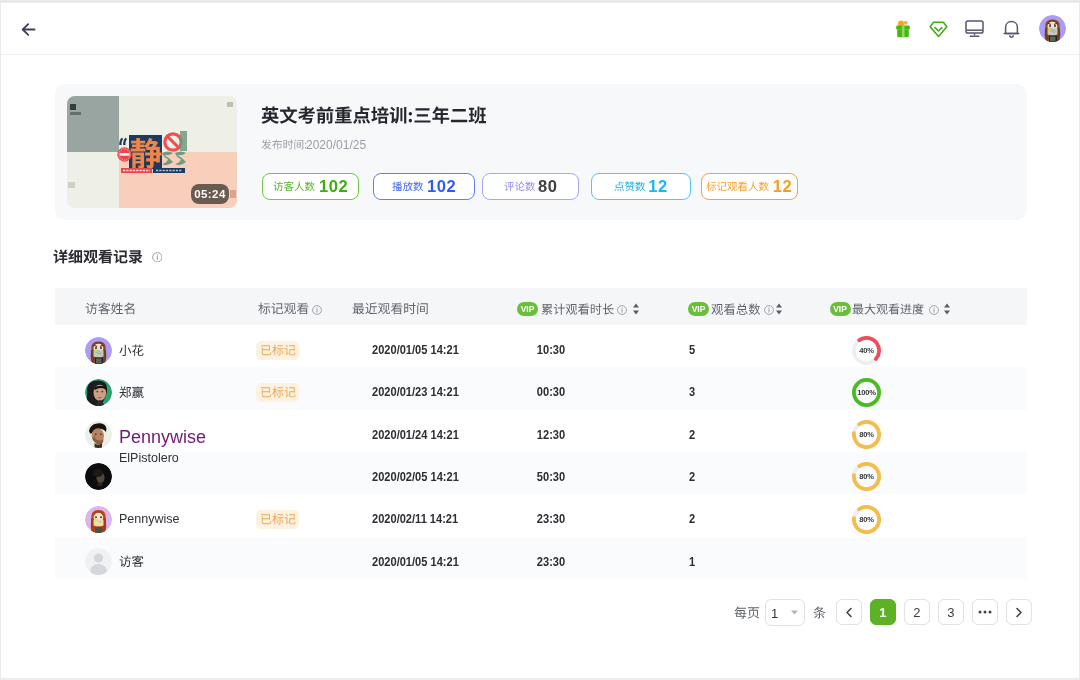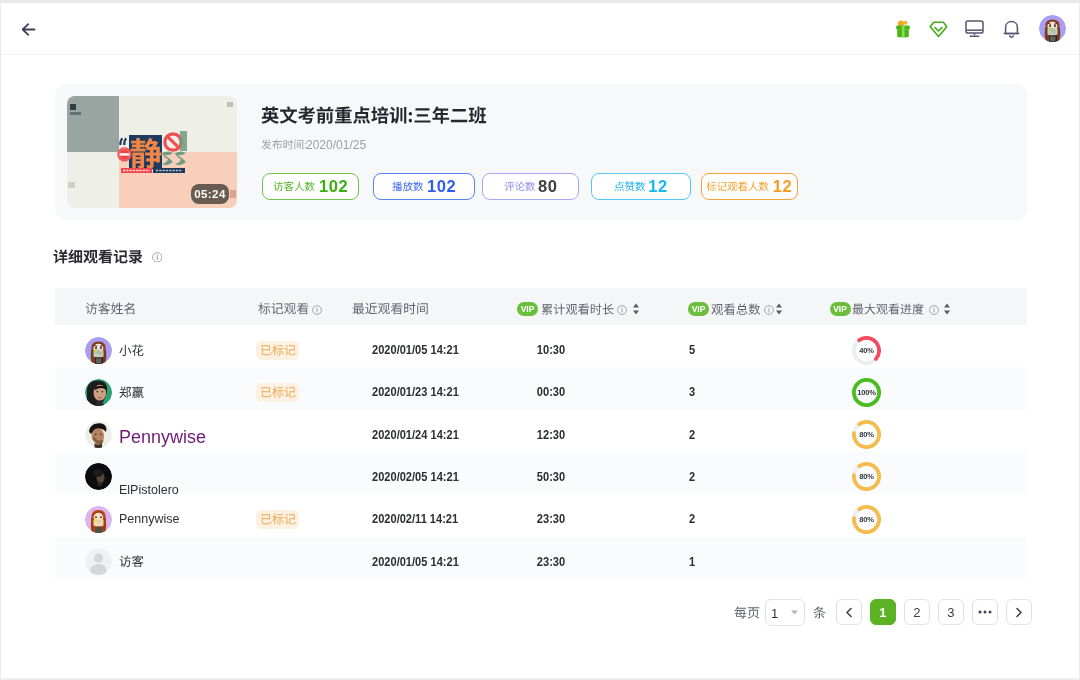--- a/index.html
+++ b/index.html
@@ -302,21 +302,21 @@
         <circle cx="13.5" cy="13.5" r="13.5"></circle>
       </clipPath>
     </defs>
     <g clip-path="url(#ae463.4)">
       <circle cx="13.5" cy="13.5" r="13.5" fill="#0c0c0e"></circle>
 <ellipse cx="15.5" cy="14.5" rx="4" ry="5.5" fill="#564638"></ellipse>
 <ellipse cx="13" cy="10" rx="5" ry="4" fill="#1d1a18"></ellipse>
 <path d="M13 19 Q16 21 18 19 L17 23 Q14 24 12 22 Z" fill="#2a241f"></path>
 </g>
   </svg>
-<div class="abs" style="left:119px;top:483px;font-size:12.5px;color:#2f3138">ElPistolero</div>
+<div class="abs" style="left:119px;top:451px;font-size:12.5px;color:#2f3138">ElPistolero</div>
 <div class="abs" style="left:372px;top:468.9px;font-size:13.5px;font-weight:bold;color:#2c2e34;transform:scaleX(.82);transform-origin:0 0;white-space:nowrap">2020/02/05 14:21</div>
 <div class="abs" style="left:511px;top:468.9px;width:80px;text-align:center;font-size:13.5px;font-weight:bold;color:#2c2e34;transform:scaleX(.82)">50:30</div>
 <div class="abs" style="left:652px;top:468.9px;width:80px;text-align:center;font-size:13.5px;font-weight:bold;color:#2c2e34;transform:scaleX(.82)">2</div>
 <svg class="abs" style="left:852.0px;top:462.4px" width="29" height="29" viewBox="0 0 29 29">
     <circle cx="14.5" cy="14.5" r="12.6" fill="none" stroke="#eceef1" stroke-width="3.8"></circle>
     <circle cx="14.5" cy="14.5" r="12.6" fill="none" stroke="#f5bc4c" stroke-width="3.8" stroke-dasharray="68.08 79.17" transform="rotate(-125 14.5 14.5)" stroke-linecap="round"></circle>
     <text x="14.5" y="17" text-anchor="middle" font-family="Liberation Sans" font-size="7.6" font-weight="bold" fill="#33353a" letter-spacing="-.2">80%</text>
   </svg>
 <svg class="abs" style="left:85px;top:505.70000000000005px" width="27" height="27" viewBox="0 0 27 27">
     <defs>

